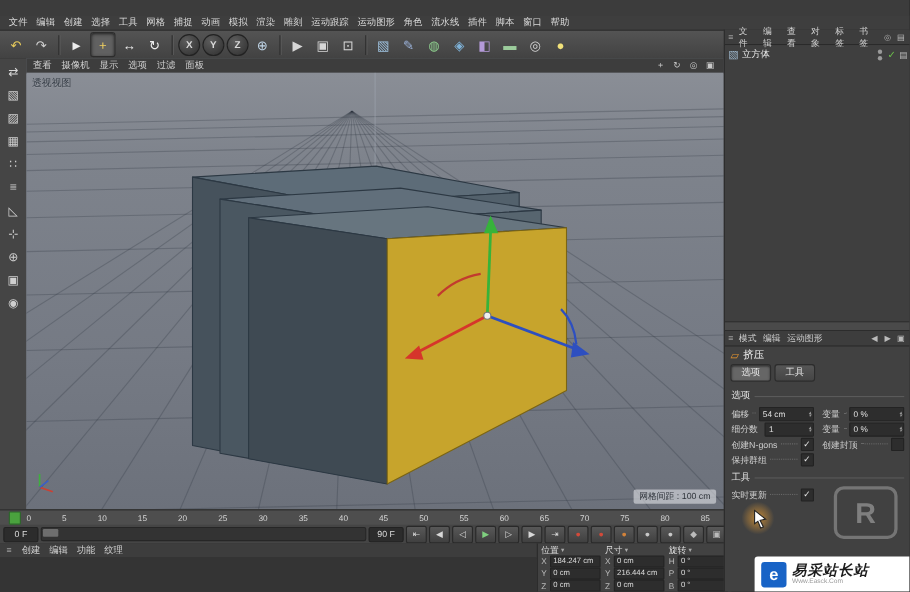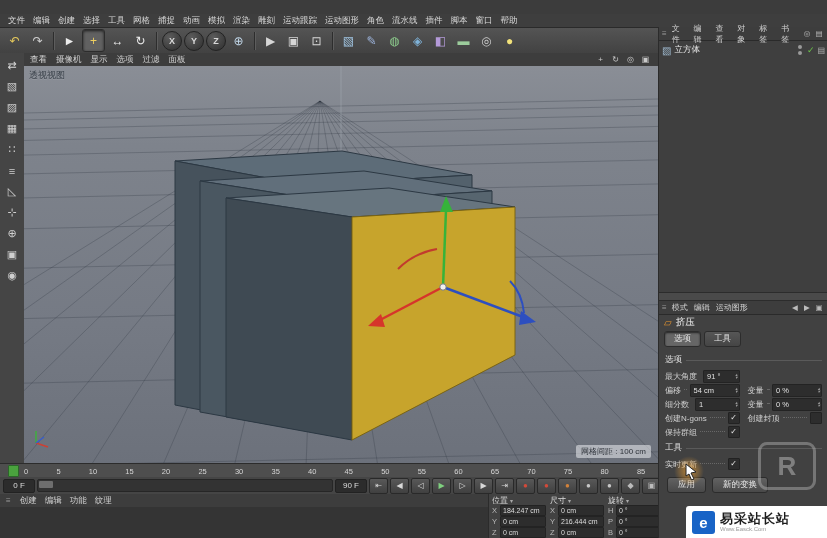--- a/index.html
+++ b/index.html
@@ -115,21 +115,21 @@
          border-radius:9px;display:flex;align-items:center;justify-content:center;z-index:5;
          font-size:26px;font-weight:bold;color:rgba(205,205,205,.45);}
   .clickglow{position:absolute;left:674px;top:456px;width:30px;height:30px;border-radius:50%;z-index:6;
              background:radial-gradient(circle,rgba(255,170,50,.65) 0%,rgba(255,170,50,.25) 45%,transparent 70%);}
   .cursor{position:absolute;left:685px;top:463px;z-index:7;}
   .sitewm{position:absolute;left:686px;top:506px;width:141px;height:32px;background:#fff;z-index:8;
           border-radius:3px 0 0 0;display:flex;align-items:center;gap:5px;padding-left:6px;box-sizing:border-box;}
   .sitelogo{width:23px;height:23px;background:#1863c6;border-radius:3px;color:#fff;font-weight:bold;
             font-size:15px;display:flex;align-items:center;justify-content:center;}
   .sitetxt{display:flex;flex-direction:column;line-height:1.1;}
-  .sitename{font-size:13px;font-weight:bold;color:#1c1c1c;letter-spacing:1px;}
+  .sitename{font-size:13px;font-weight:bold;color:#1c1c1c;letter-spacing:1px;font-style:italic;}
   .siteurl{font-size:6px;color:#9a9a9a;}
 </style>
 </head>
 <body>
 
 <div id="window">
 
 
   <div class="menubar">
       <span class="mitem">文件</span>
@@ -441,34 +441,20 @@
       <span class="amname">挤压</span>
     </div>
     <div class="atabs">
       <span class="atab active">选项</span>
       <span class="atab">工具</span>
     </div>
     <div class="ambody">
       <div class="ghead">选项</div>
       <div class="frow">
         <div class="fcell">
-          <span class="flabel">最大角度</span>
-          <span class="dots"></span>
-          <span class="vbox">
-              <span class="vtext">91 °</span>
-              <span class="spin">
-                <i>▴</i>
-                <i>▾</i>
-              </span>
-            </span>
-        </div>
-        <div class="fcell"></div>
-      </div>
-      <div class="frow">
-        <div class="fcell">
           <span class="flabel">偏移</span>
           <span class="dots"></span>
           <span class="vbox">
               <span class="vtext">54 cm</span>
               <span class="spin">
                 <i>▴</i>
                 <i>▾</i>
               </span>
             </span>
         </div>
@@ -529,24 +515,20 @@
         <div class="fcell"></div>
       </div>
       <div class="ghead">工具</div>
       <div class="frow">
         <div class="fcell">
           <span class="flabel">实时更新</span>
           <span class="dots"></span>
           <span class="chk">✓</span>
         </div>
         <div class="fcell"></div>
-      </div>
-      <div class="btnrow">
-        <span class="abtn">应用</span>
-        <span class="abtn">新的变换</span>
       </div>
     </div>
   </div>
 
   <div class="rlogo">R</div>
   <div class="clickglow"></div>
   <svg class="cursor" width="14" height="18">
     <polygon points="1,1 11,9 6,10 9,16 6.5,17 4,11 1,13" fill="#fff" stroke="#222" stroke-width="1"></polygon>
   </svg>
   <div class="sitewm">

